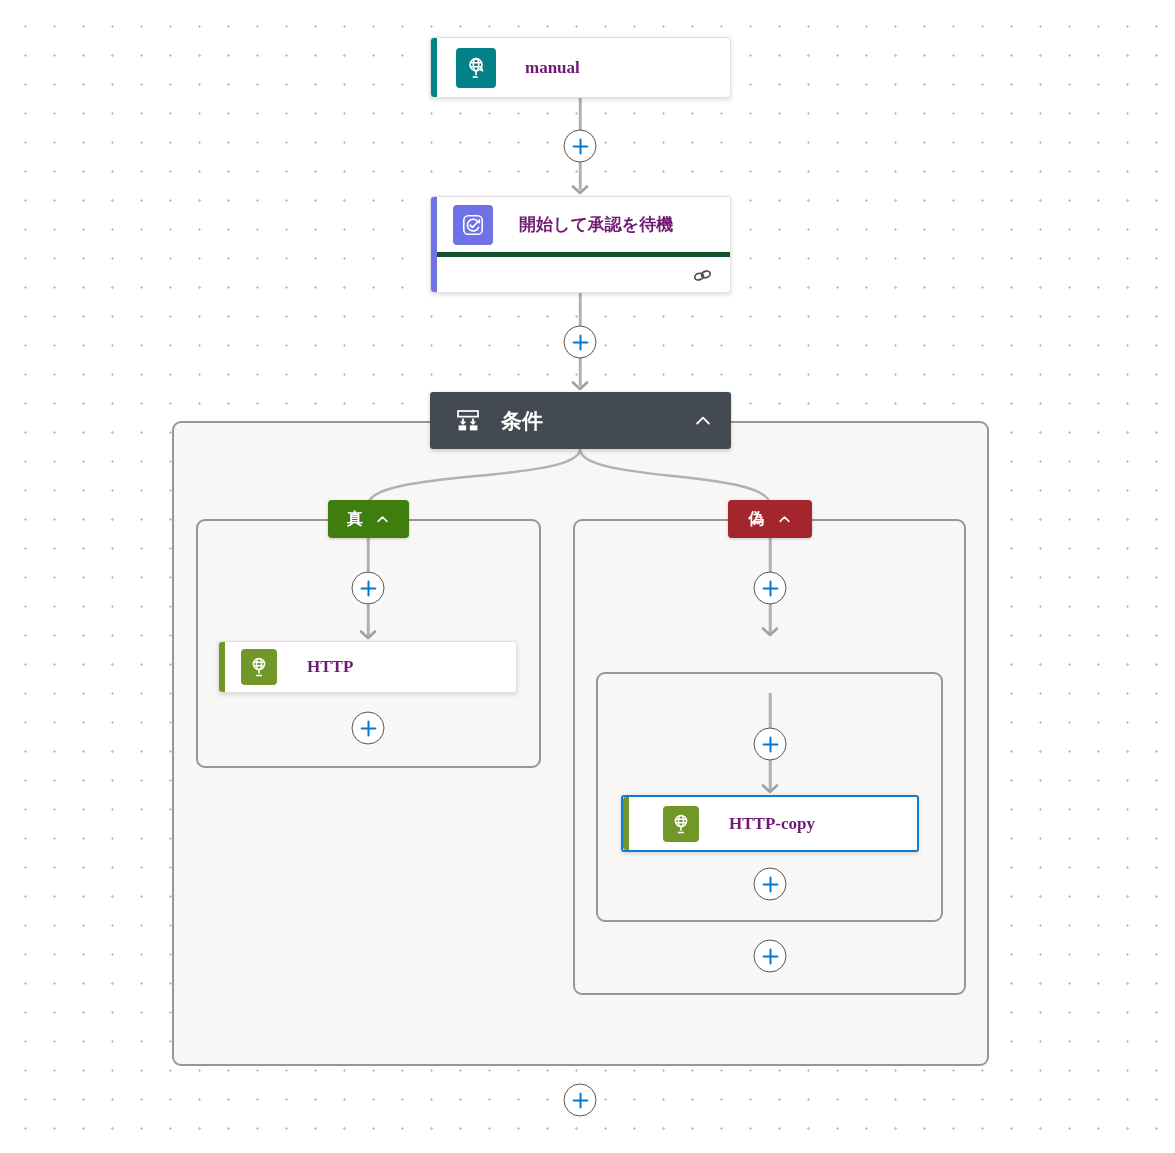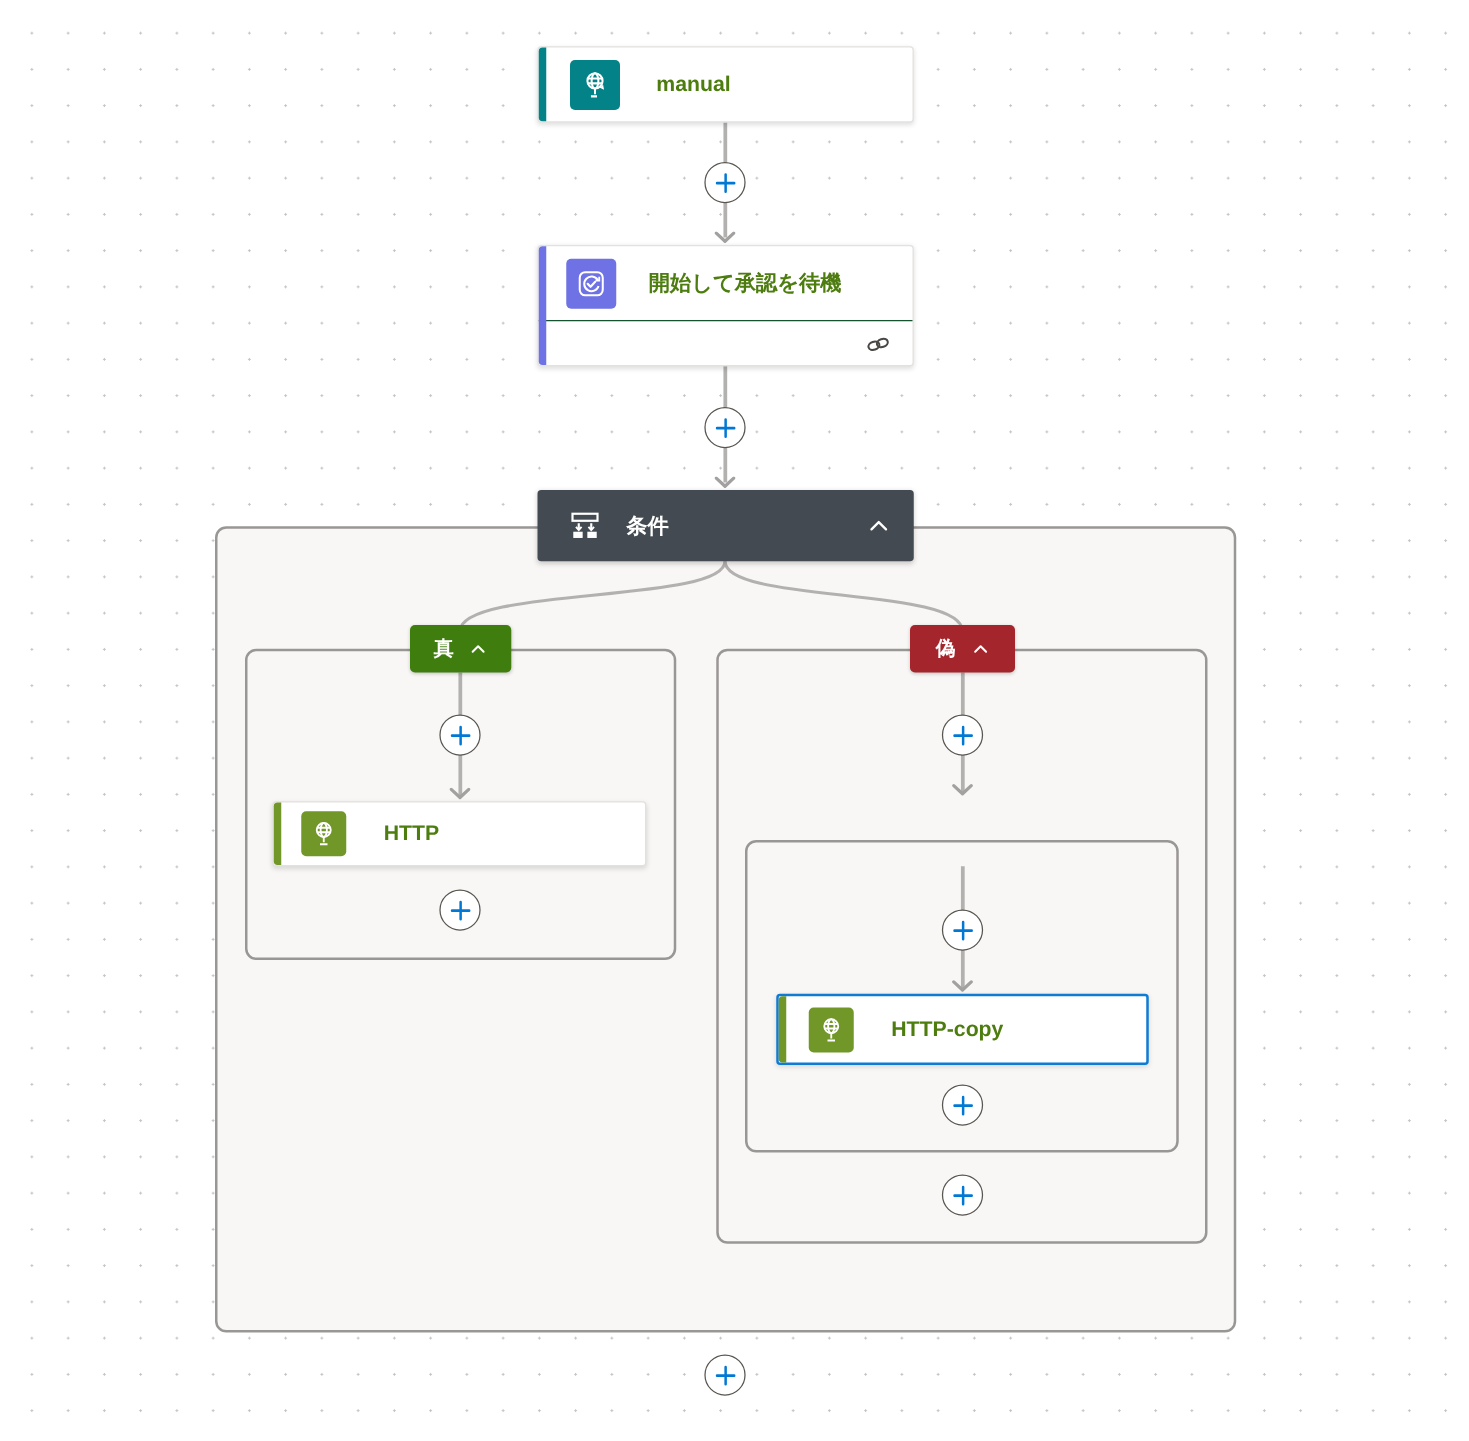--- a/index.html
+++ b/index.html
@@ -43,43 +43,43 @@
     box-shadow:0 1.5px 4px rgba(0,0,0,.13);
     box-sizing:border-box;
     z-index:5;
     cursor:pointer;
   }
   .card .accent{position:absolute;left:0;top:0;bottom:0;width:6px;border-radius:3px 0 0 3px;}
   .card .row{display:flex;align-items:center;height:100%;}
   .card .brand-icon{
     border-radius:4px;display:flex;align-items:center;justify-content:center;flex:0 0 auto;
   }
-  .card .label{font-weight:bold;color:#4d7c0f;font-size:17px;white-space:nowrap;}
+  .card .label{font-weight:bold;color:#701a75;font-size:17px;white-space:nowrap;font-family:Liberation Serif, serif;}
 
   .card.manual{left:430px;top:37px;width:301px;height:61px;}
   .card.manual .row{padding-left:25px;}
   .card.manual .brand-icon{width:40px;height:40px;background:var(--accent-manual,#038387);margin-right:29px;}
 
   .card.approval{left:430px;top:196px;width:301px;height:97px;}
-  .card.approval .row.main{height:60px;padding-left:22px;border-bottom:1px solid #14532d;box-sizing:border-box;}
+  .card.approval .row.main{height:60px;padding-left:22px;border-bottom:5px solid #14532d;box-sizing:border-box;}
   .card.approval .brand-icon{width:40px;height:40px;background:var(--accent-approval,#6f72e4);margin-right:26px;}
   .card.approval .row.footer{height:36px;justify-content:flex-end;padding-right:15px;box-sizing:border-box;}
 
   .card.http{left:218px;top:641px;width:299px;height:52px;}
   .card.http .row{padding-left:22px;}
   .card.http .brand-icon,
   .card.httpcopy .brand-icon{width:36px;height:36px;background:var(--accent-http,#709727);margin-right:30px;}
 
   .card.httpcopy{left:621px;top:795px;width:298px;height:57px;border:2px solid var(--selection-blue,#0f7bd3);border-radius:3px;}
-  .card.httpcopy .row{padding-left:24px;}
+  .card.httpcopy .row{padding-left:24px;margin-left:16px;}
 
   
   .scope-header{
     position:absolute;display:flex;align-items:center;
-    color:#fff;font-weight:bold;font-size:17px;
+    color:#fff;font-weight:bold;font-size:21px;
     border-radius:3px;box-sizing:border-box;z-index:5;cursor:pointer;
     box-shadow:0 1.5px 4px rgba(0,0,0,.18);
   }
   .scope-header .hicon{flex:0 0 auto;line-height:0;}
   .scope-header .hlabel{white-space:nowrap;}
   .scope-header .chevron{margin-left:auto;line-height:0;}
   .scope-header.condition{left:430px;top:392px;width:301px;height:57px;background:var(--condition-bg,#434a52);padding:0 18px 0 23px;}
   .scope-header.condition .hicon{margin-right:18px;}
   .scope-header.foreach{left:621px;top:638px;width:298px;height:55px;background:var(--foreach-bg,#486e94);padding:0 16px 0 24px;}
   .scope-header.foreach .hicon{margin-right:24px;}

